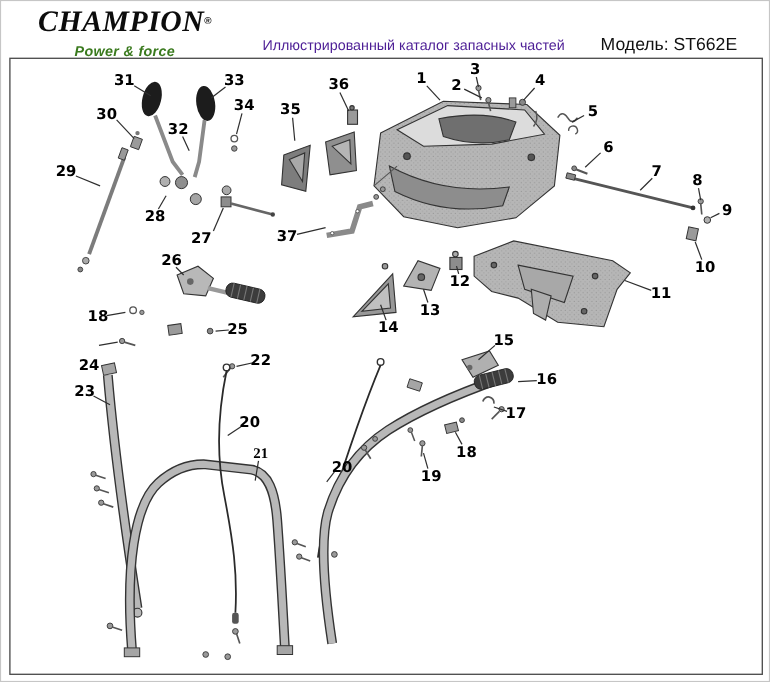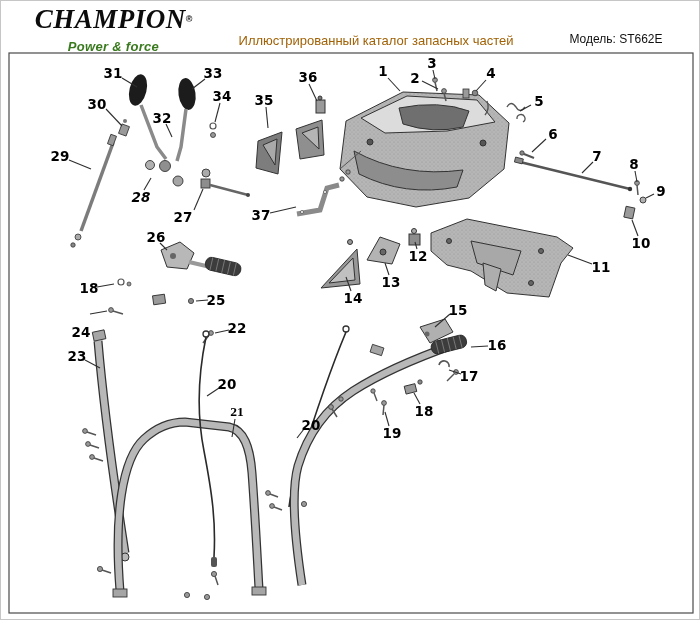--- a/index.html
+++ b/index.html
@@ -7,23 +7,23 @@
   body { font-family:"Liberation Sans", sans-serif; }
   .page { position:relative; width:700px; height:620px; background:#ffffff; border:1px solid #c6c6c6; overflow:hidden; }
 
   
   .logo { position:absolute; left:30px; top:5px; width:165px; text-align:center; line-height:1; }
   .brand { font-family:"Liberation Serif", serif; font-weight:bold; font-style:italic;
            font-size:27px; letter-spacing:0.5px; color:#0c0c0c; }
   .reg { font-size:9px; font-weight:bold; vertical-align:super; color:#0c0c0c; }
   .tagline { font-style:italic; font-weight:bold; font-size:13px; margin-top:7px; letter-spacing:0.3px; }
   .title { position:absolute; left:220px; top:32px; width:310px; text-align:center;
-           font-size:13px; color:#a16207; }
-  .model { position:absolute; left:545px; top:31px; width:140px; text-align:center;
-           font-size:12px; color:#101010; }
+           font-size:13px; color:#4c1d95; }
+  .model { position:absolute; left:545px; top:31px; width:140px; 
+           font-size:16px; color:#101010; }
 
   
   .diagram { position:absolute; left:0; top:0; width:700px; height:620px; }
   .diagram svg { position:absolute; left:0; top:0; }
   #callout-layer { position:absolute; left:0; top:0; width:700px; height:620px; }
   .callout { position:absolute; transform:translate(-50%,-50%); font-weight:bold;
              font-size:13.5px; color:#000; font-family:"DejaVu Sans", sans-serif; }
   .leader { stroke:#2e2e2e; stroke-width:1.1; fill:none; }
 </style>
 </head>
@@ -301,21 +301,21 @@
         <div class="callout" style="left: 431px; top: 62px;">3</div>
         <div class="callout" style="left: 414px; top: 77px;">2</div>
         <div class="callout" style="left: 490px; top: 72px;">4</div>
         <div class="callout" style="left: 538px; top: 100px;">5</div>
         <div class="callout" style="left: 161px; top: 117px;">32</div>
         <div class="callout" style="left: 59px; top: 155px;">29</div>
         <div class="callout" style="left: 552px; top: 133px;">6</div>
         <div class="callout" style="left: 596px; top: 155px;">7</div>
         <div class="callout" style="left: 633px; top: 163px;">8</div>
         <div class="callout" style="left: 660px; top: 190px;">9</div>
-        <div class="callout" style="left: 140px; top: 196px; font-style: italic;">28</div>
+        <div class="callout" style="left: 140px; top: 196px;">28</div>
         <div class="callout" style="left: 182px; top: 216px;">27</div>
         <div class="callout" style="left: 260px; top: 214px;">37</div>
         <div class="callout" style="left: 640px; top: 242px;">10</div>
         <div class="callout" style="left: 600px; top: 266px;">11</div>
         <div class="callout" style="left: 155px; top: 236px;">26</div>
         <div class="callout" style="left: 417px; top: 255px;">12</div>
         <div class="callout" style="left: 390px; top: 281px;">13</div>
         <div class="callout" style="left: 352px; top: 297px;">14</div>
         <div class="callout" style="left: 88px; top: 287px;">18</div>
         <div class="callout" style="left: 80px; top: 315px; margin-top: 16px;">24</div>

